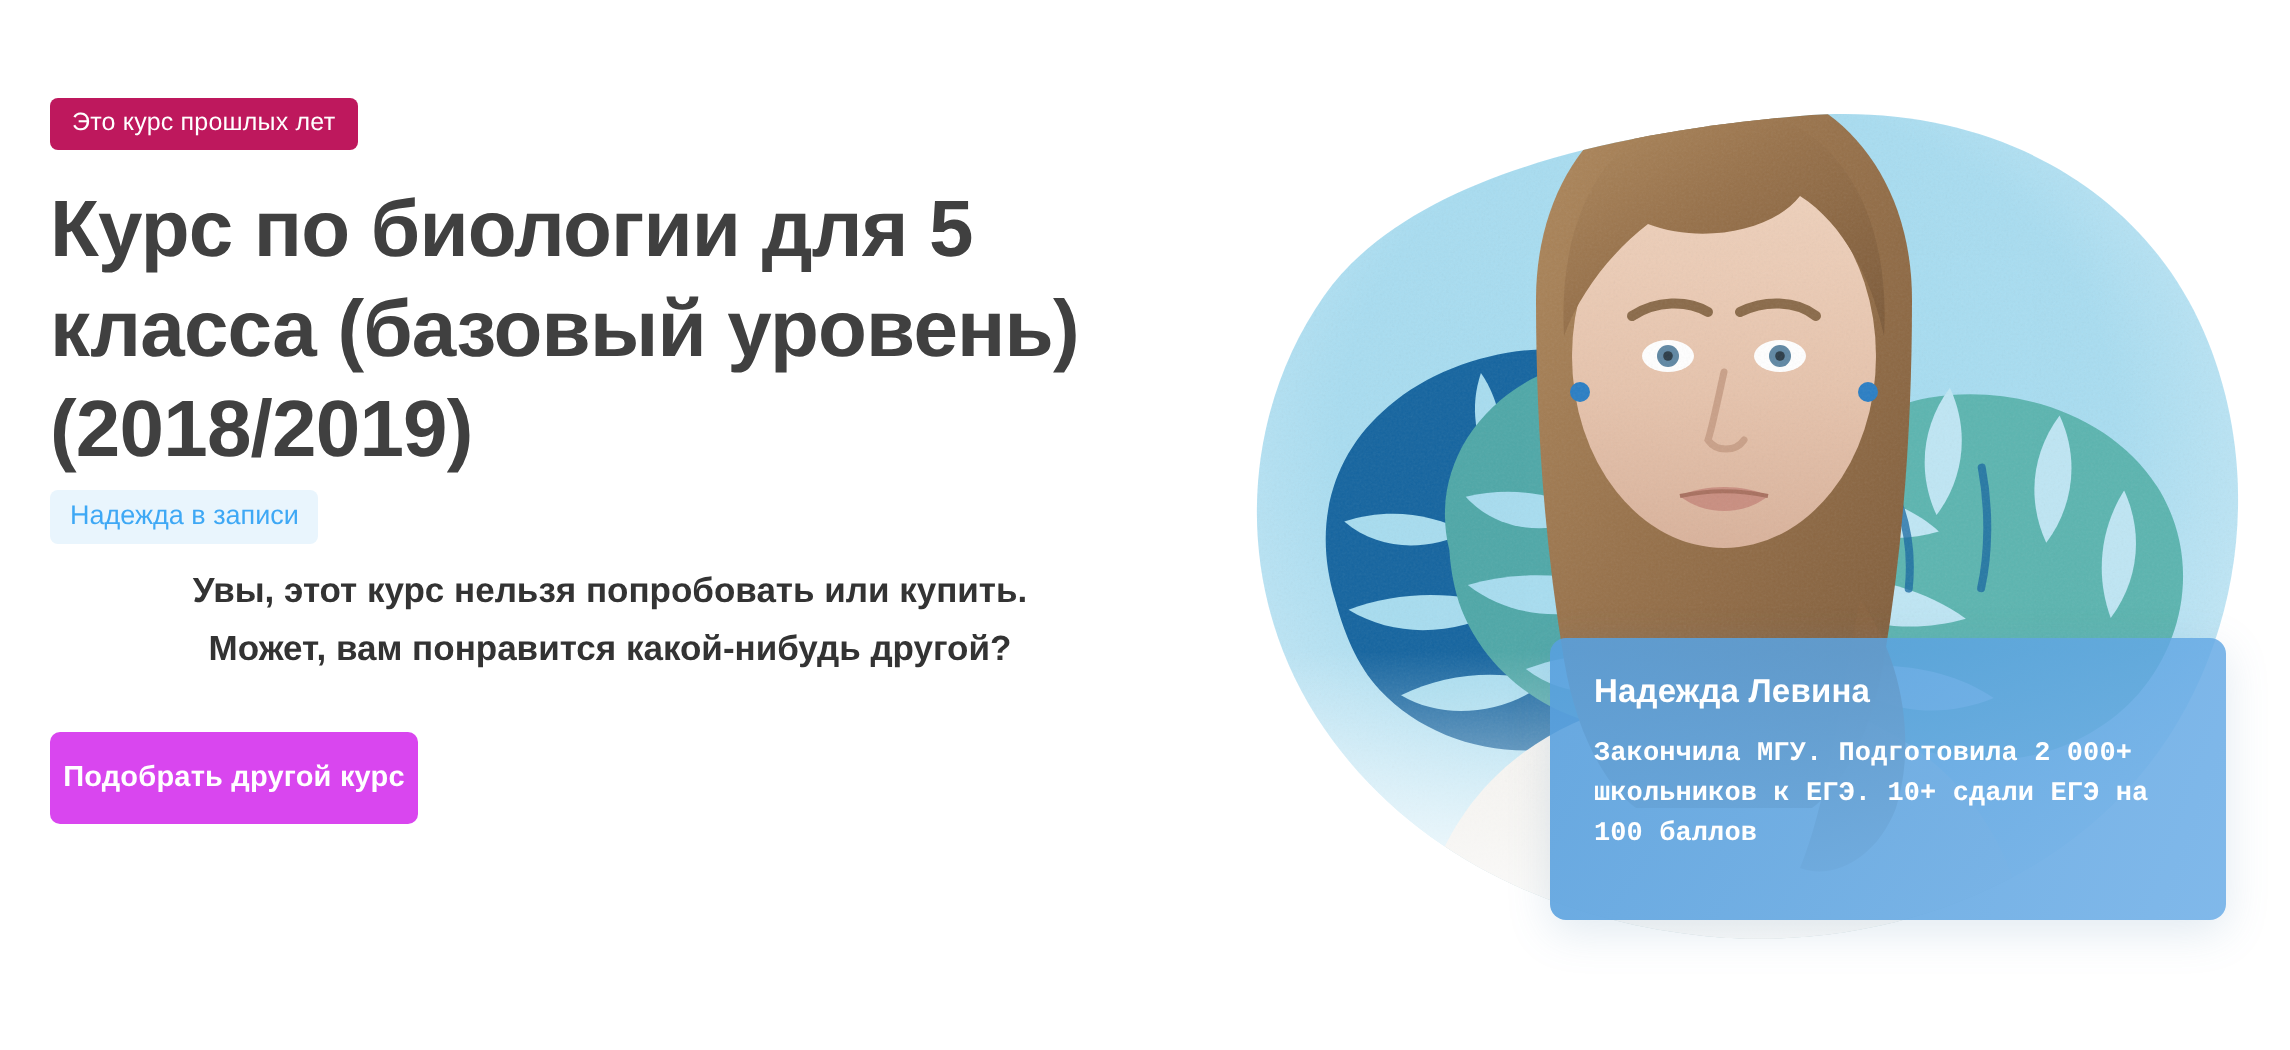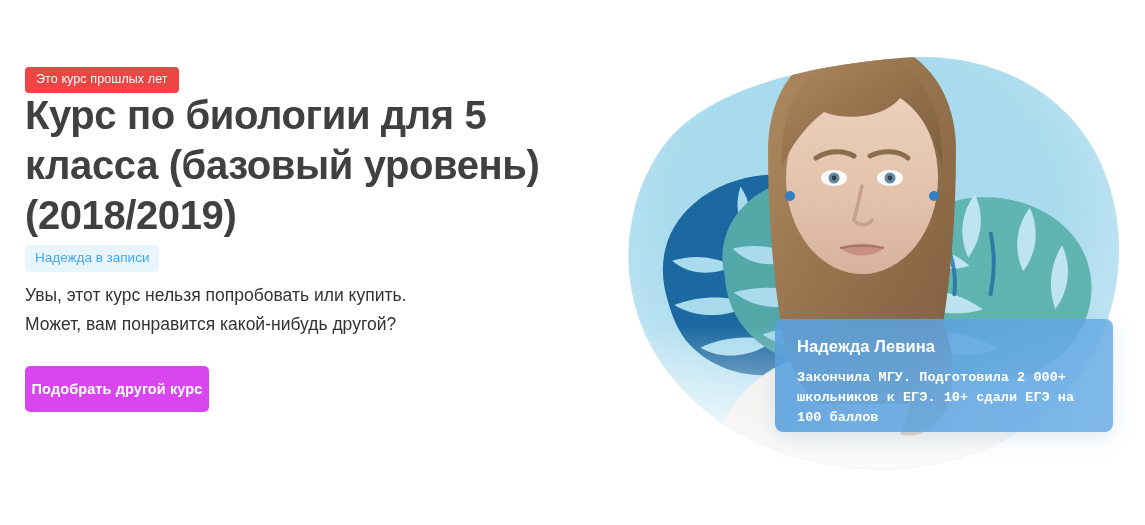--- a/index.html
+++ b/index.html
@@ -33,30 +33,29 @@
     width: 600px;
     height: 525px;
     z-index: 5;
   }
 
   .badge-old {
     position: absolute;
     left: 0;
     top: 49px;
     display: inline-block;
-    background: #ef4444;
+    background: #be185d;
     color: #ffffff;
     font-size: 12.5px;
     font-weight: 400;
     letter-spacing: 0.1px;
     line-height: 1;
     padding: 6px 11px 7px 11px;
     border-radius: 4px;
     white-space: nowrap;
-    margin-top: 18px;
   }
 
   .course-title {
     position: absolute;
     left: 0;
     top: 90px;
     width: 600px;
     margin: 0;
     font-size: 40px;
     line-height: 50px;
@@ -82,21 +81,22 @@
 
   .body-copy {
     position: absolute;
     left: 0;
     top: 281px;
     width: 560px;
     margin: 0;
     font-size: 17.5px;
     line-height: 29px;
     color: #333333;
-    font-weight: 400;
+    font-weight: 700;
+    text-align: center;
   }
   .body-copy .line { display: block; }
 
   .cta-button {
     position: absolute;
     left: 0;
     top: 366px;
     width: 184px;
     height: 46px;
     background: #d946ef;
@@ -124,21 +124,21 @@
 
   .hero-svg { position: absolute; left: 0; top: 0; }
 
   
   .teacher-card {
     position: absolute;
     left: 175px;   
     top: 319px;
     width: 338px;  
     box-sizing: border-box;
-    padding: 18px 22px 4px 22px;
+    padding: 18px 22px 32px 22px;
     border-radius: 8px;
     background: linear-gradient(110deg,
                 rgba(88,160,222,0.90) 0%,
                 rgba(92,163,224,0.86) 45%,
                 rgba(104,171,230,0.84) 100%);
     box-shadow: 0 6px 22px rgba(90,140,180,0.18);
     z-index: 6;
   }
 
   .teacher-name {

